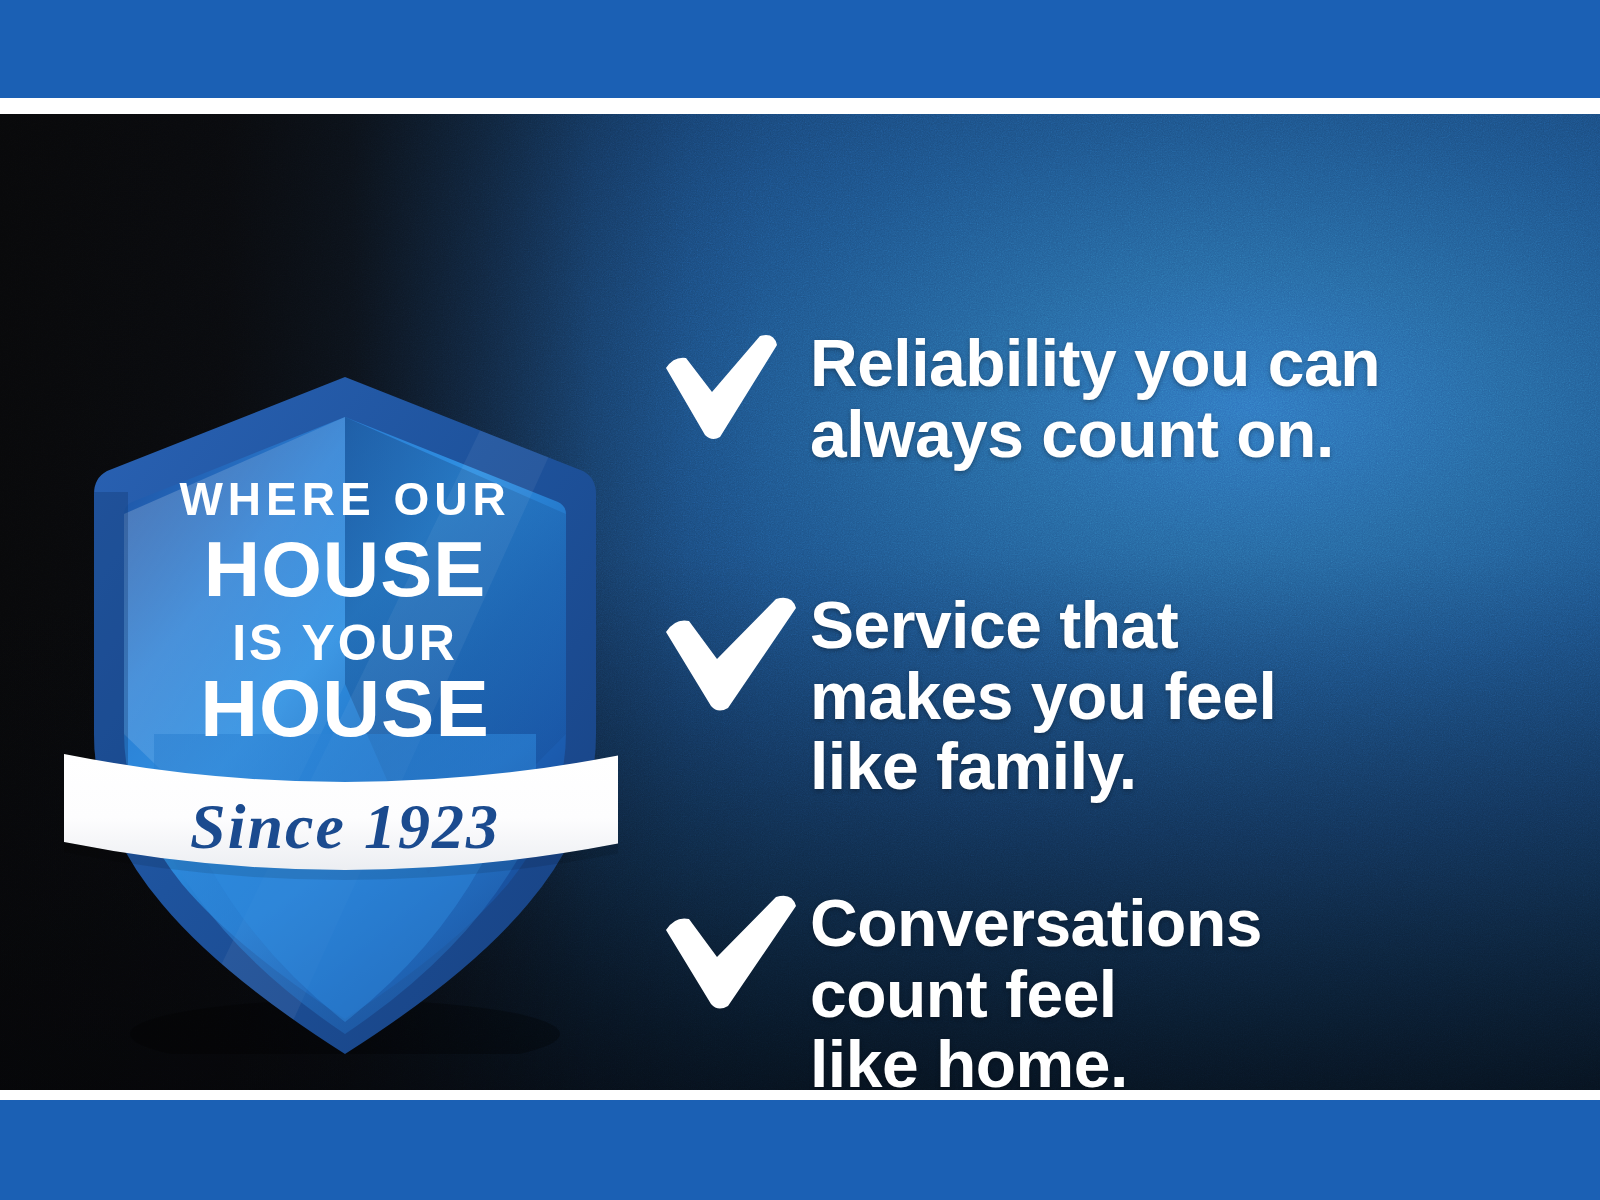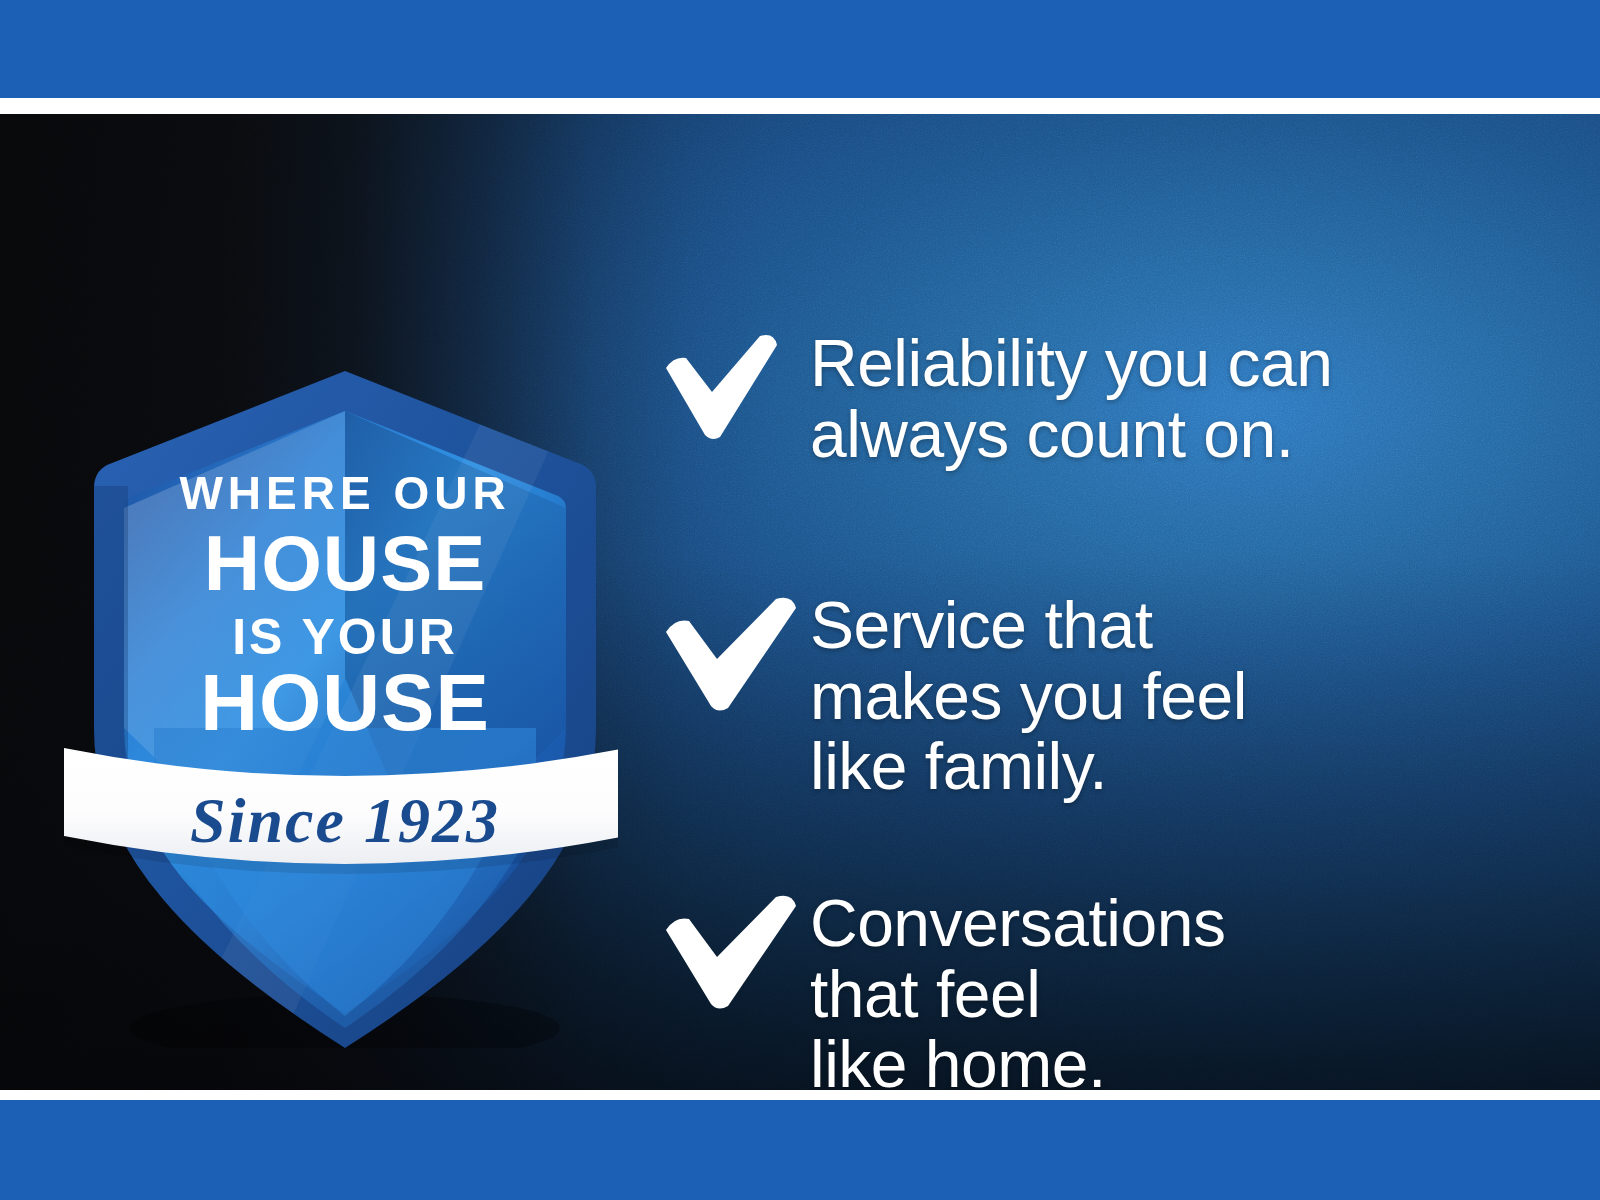--- a/index.html
+++ b/index.html
@@ -75,21 +75,21 @@
 
   
   #bg-noise {
     opacity:.42;
     mix-blend-mode:overlay;
   }
 
   
   #emblem {
     position:absolute;
-    left:58px; top:144px;
+    left:58px; top:150px;
     width:560px; height:790px;
   }
   #emblem svg { display:block; width:100%; height:100%; }
 
   .shield-line {
     fill:#ffffff;
     font-family:"Liberation Sans Narrow","Liberation Sans", sans-serif;
     font-weight:bold;
     text-anchor:middle;
     letter-spacing:1px;
@@ -130,21 +130,21 @@
     flex:0 0 auto;
     width:150px;
     padding-top:6px;
   }
   .check-wrap svg { display:block; }
 
   .benefit-text {
     flex:1 1 auto;
     color:#ffffff;
     font-family:"Liberation Sans", sans-serif;
-    font-weight:normal;
+    font-weight:bold;
     font-size:66px;
     line-height:1.07;
     letter-spacing:-0.5px;
     white-space:pre-line;
     text-shadow:0 2px 5px rgba(0,0,0,0.30);
   }
 </style>
 </head>
 <body>
 
@@ -295,21 +295,21 @@
 like family.</div>
       </div>
 
       <div class="benefit" id="benefit-2">
         <div class="check-wrap">
           <svg width="138" height="118" viewBox="0 0 138 118" xmlns="http://www.w3.org/2000/svg">
             <path d="M 6,36 Q 15,22 29,25 L 57,63 L 116,3 Q 132,-2 136,12 L 68,112 Q 58,118 51,110 Z" fill="#ffffff"></path>
           </svg>
         </div>
         <div class="benefit-text">Conversations
-that feel
+count feel
 like home.</div>
       </div>
 
     </div>
   </div>
 
   <div class="brand-bar" id="bottom-bar"></div>
 
 </div>
 

